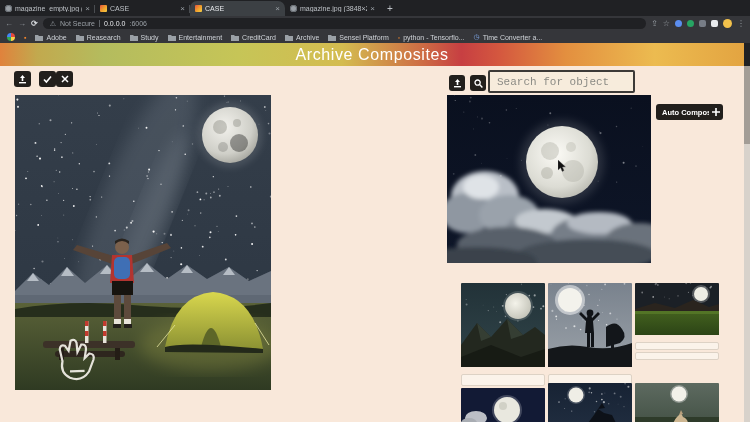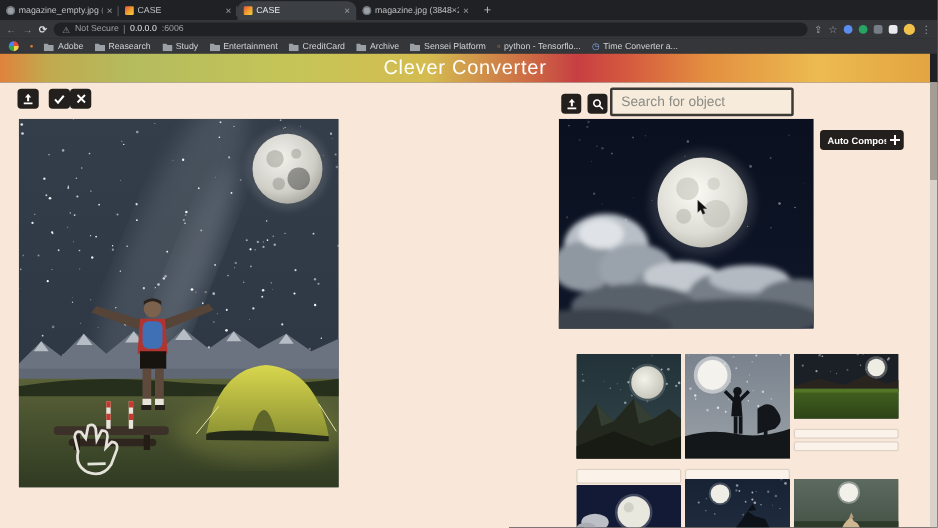--- a/index.html
+++ b/index.html
@@ -51,21 +51,21 @@
               border-radius:3px; display:flex; align-items:center; justify-content:center;
               font-size:9px; line-height:1; }
   .btn-dark svg { display:block; }
 
   .main-image { position:absolute; left:15px; top:29px; width:256px; height:295px; }
   .preview-image { position:absolute; left:447px; top:29px; width:204px; height:168px; }
 
   .search-input { position:absolute; left:488px; top:4px; width:147px; height:23px;
                   background:#f7ecdc; border:2px solid #3c3a37; border-radius:2px;
                   font-size:11px; color:#444; padding:0 7px; outline:none;
-                  font-family:Liberation Sans, sans-serif; }
+                  font-family:Liberation Mono, monospace; }
   .search-input::placeholder { color:#8b8b85; }
 
   .autocompose { position:absolute; left:656px; top:38px; height:16px; background:#221f1c;
                  color:#fff; font-size:7.5px; font-weight:bold; border-radius:3px;
                  display:flex; align-items:center; padding:0 6px; }
   .plusbtn { position:absolute; left:709px; top:38px; width:14px; height:16px; }
 
   .card { position:absolute; }
   .thumb { border-radius:1px; overflow:hidden; }
   .caption { background:#fbf3ea; border:1px solid #ddd2c5; border-radius:2px; }
@@ -177,21 +177,21 @@
         <span class="pin-ico">▫</span>
         <span>python - Tensorflo...</span>
       </span>
     <span class="bm">
         <span style="color:#7fa7e8">◷</span>
         <span>Time Converter a...</span>
       </span>
   </div>
 
   <div class="banner">
-    <span class="banner-title">Clever Converter</span>
+    <span class="banner-title">Archive Composites</span>
   </div>
 
   <div class="content">
 
     <div class="btn-dark" style="left:14px;top:5px">
       <svg width="9" height="9" viewBox="0 0 9 9">
           <path d="M4.5 0l2.5 3H5.3v3H3.7V3H2z" fill="#fff"></path>
           <rect x="1" y="7" width="7" height="1.4" fill="#fff"></rect>
         </svg>
     </div>

